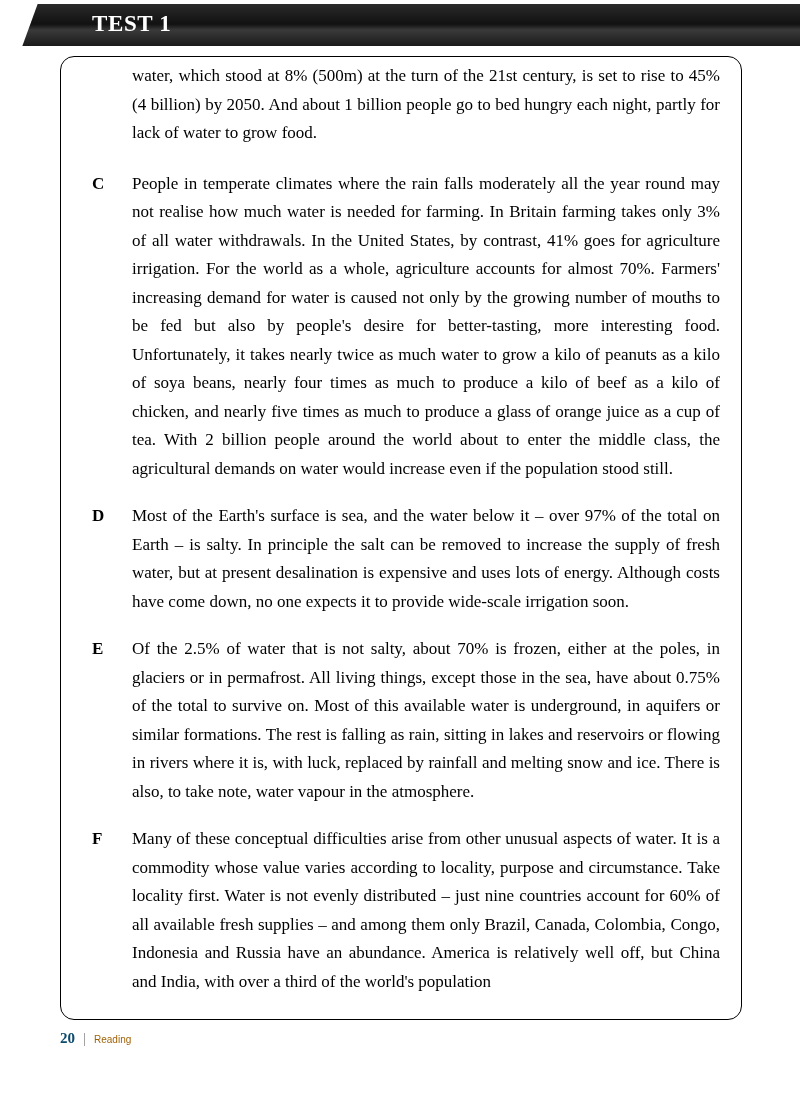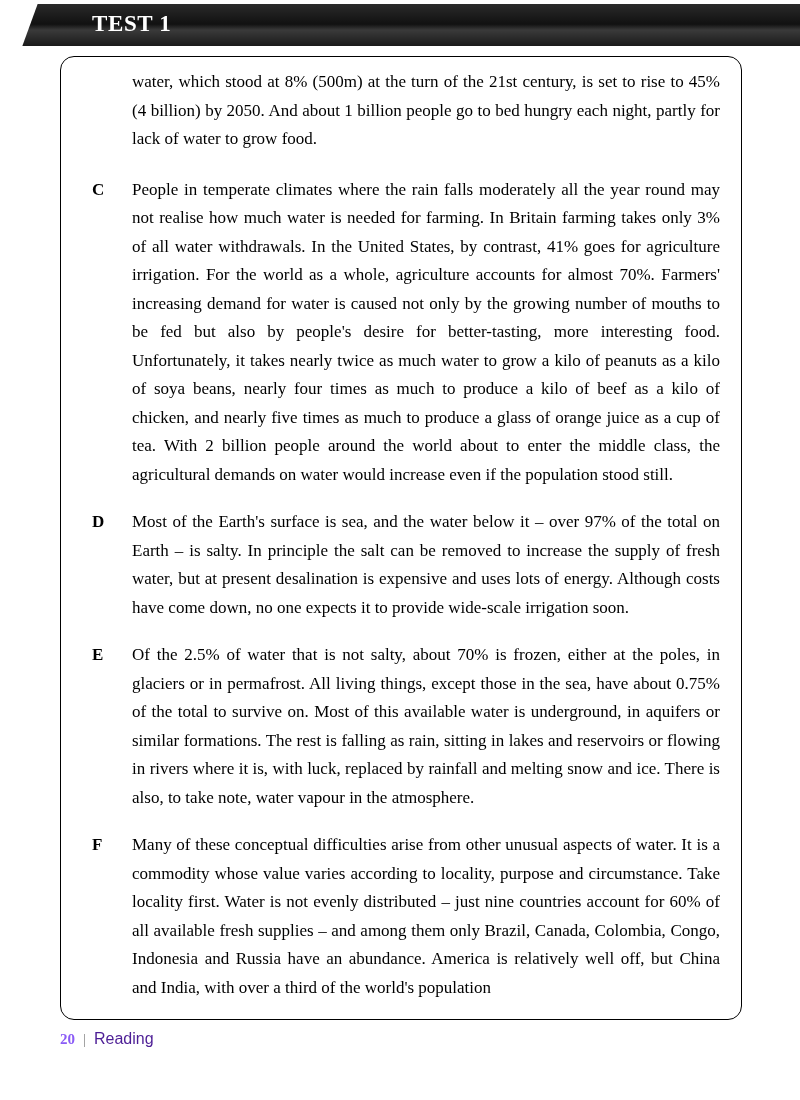--- a/index.html
+++ b/index.html
@@ -61,21 +61,21 @@
     left: 60px;
     width: 488px;
     height: 962px;
     border: 1.6px solid #000000;
     border-radius: 14px;
     background: #ffffff;
   }
 
   .content {
     position: absolute;
-    top: 68px;
+    top: 62px;
     left: 92px;
     width: 628px;
   }
 
   .para {
     display: flex;
     align-items: flex-start;
     margin-bottom: 19px;
   }
   .para-letter {
@@ -105,31 +105,31 @@
     top: 1030px;
     left: 60px;
     width: 680px;
     display: flex;
     align-items: baseline;
   }
   .footer-page {
     font-family: "Liberation Serif", serif;
     font-weight: bold;
     font-size: 15px;
-    color: #8b5cf6;
+    color: #0c4a6e;
   }
   .footer-sep {
     color: #888888;
     margin: 0 8px;
     font-size: 15px;
   }
   .footer-label {
     font-family: "Liberation Sans", sans-serif;
-    font-size: 16px;
-    color: #4c1d95;
+    font-size: 10px;
+    color: #a16207;
   }
 </style>
 </head>
 <body>
 
 <div class="header-band">
   <div class="band-black"></div>
   <div class="band-title">TEST 1</div>
 </div>
 

